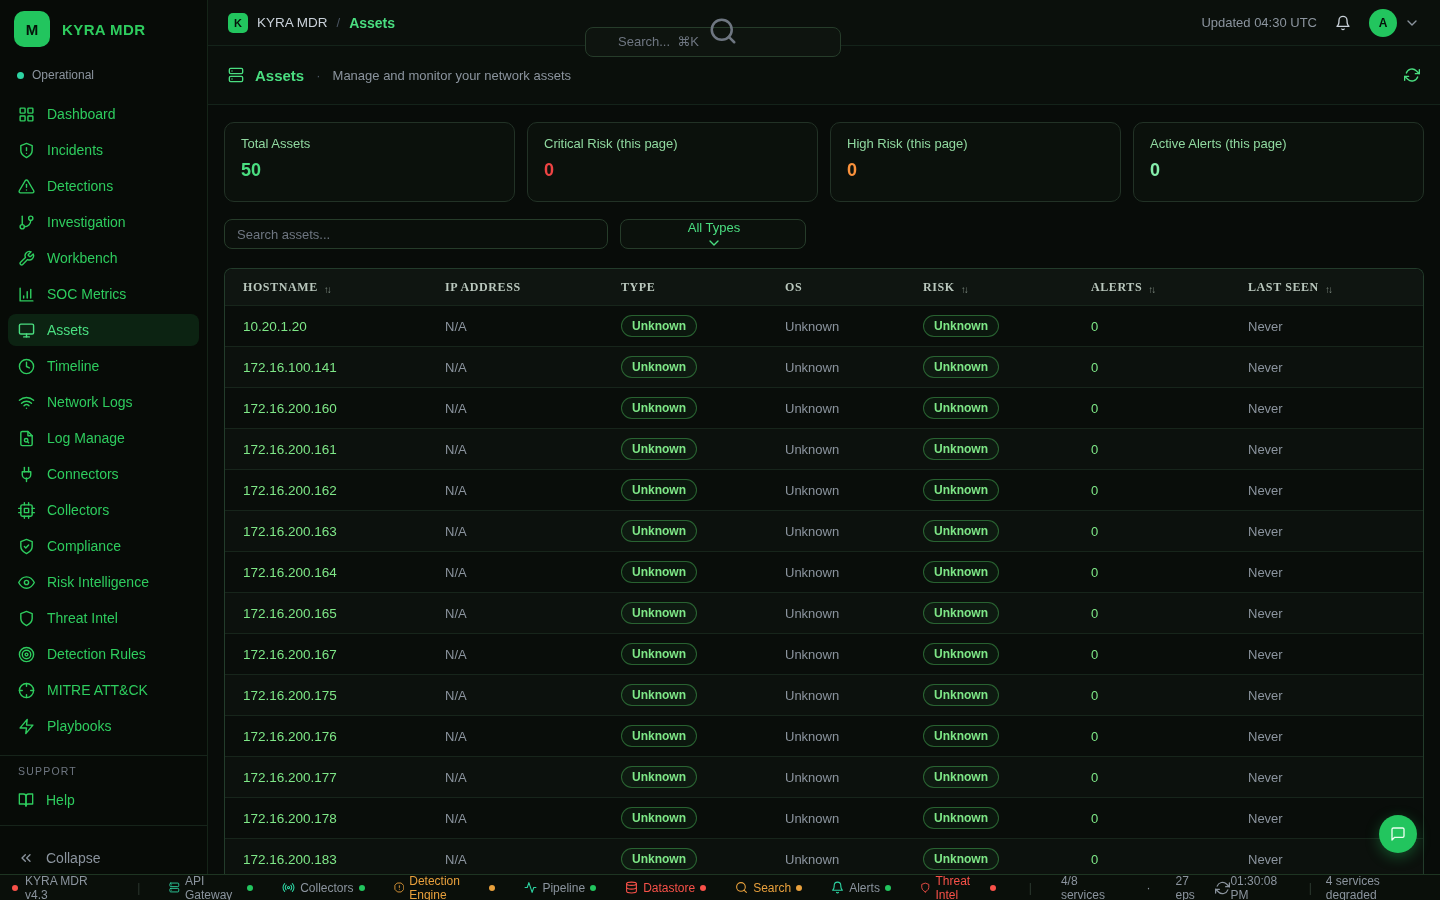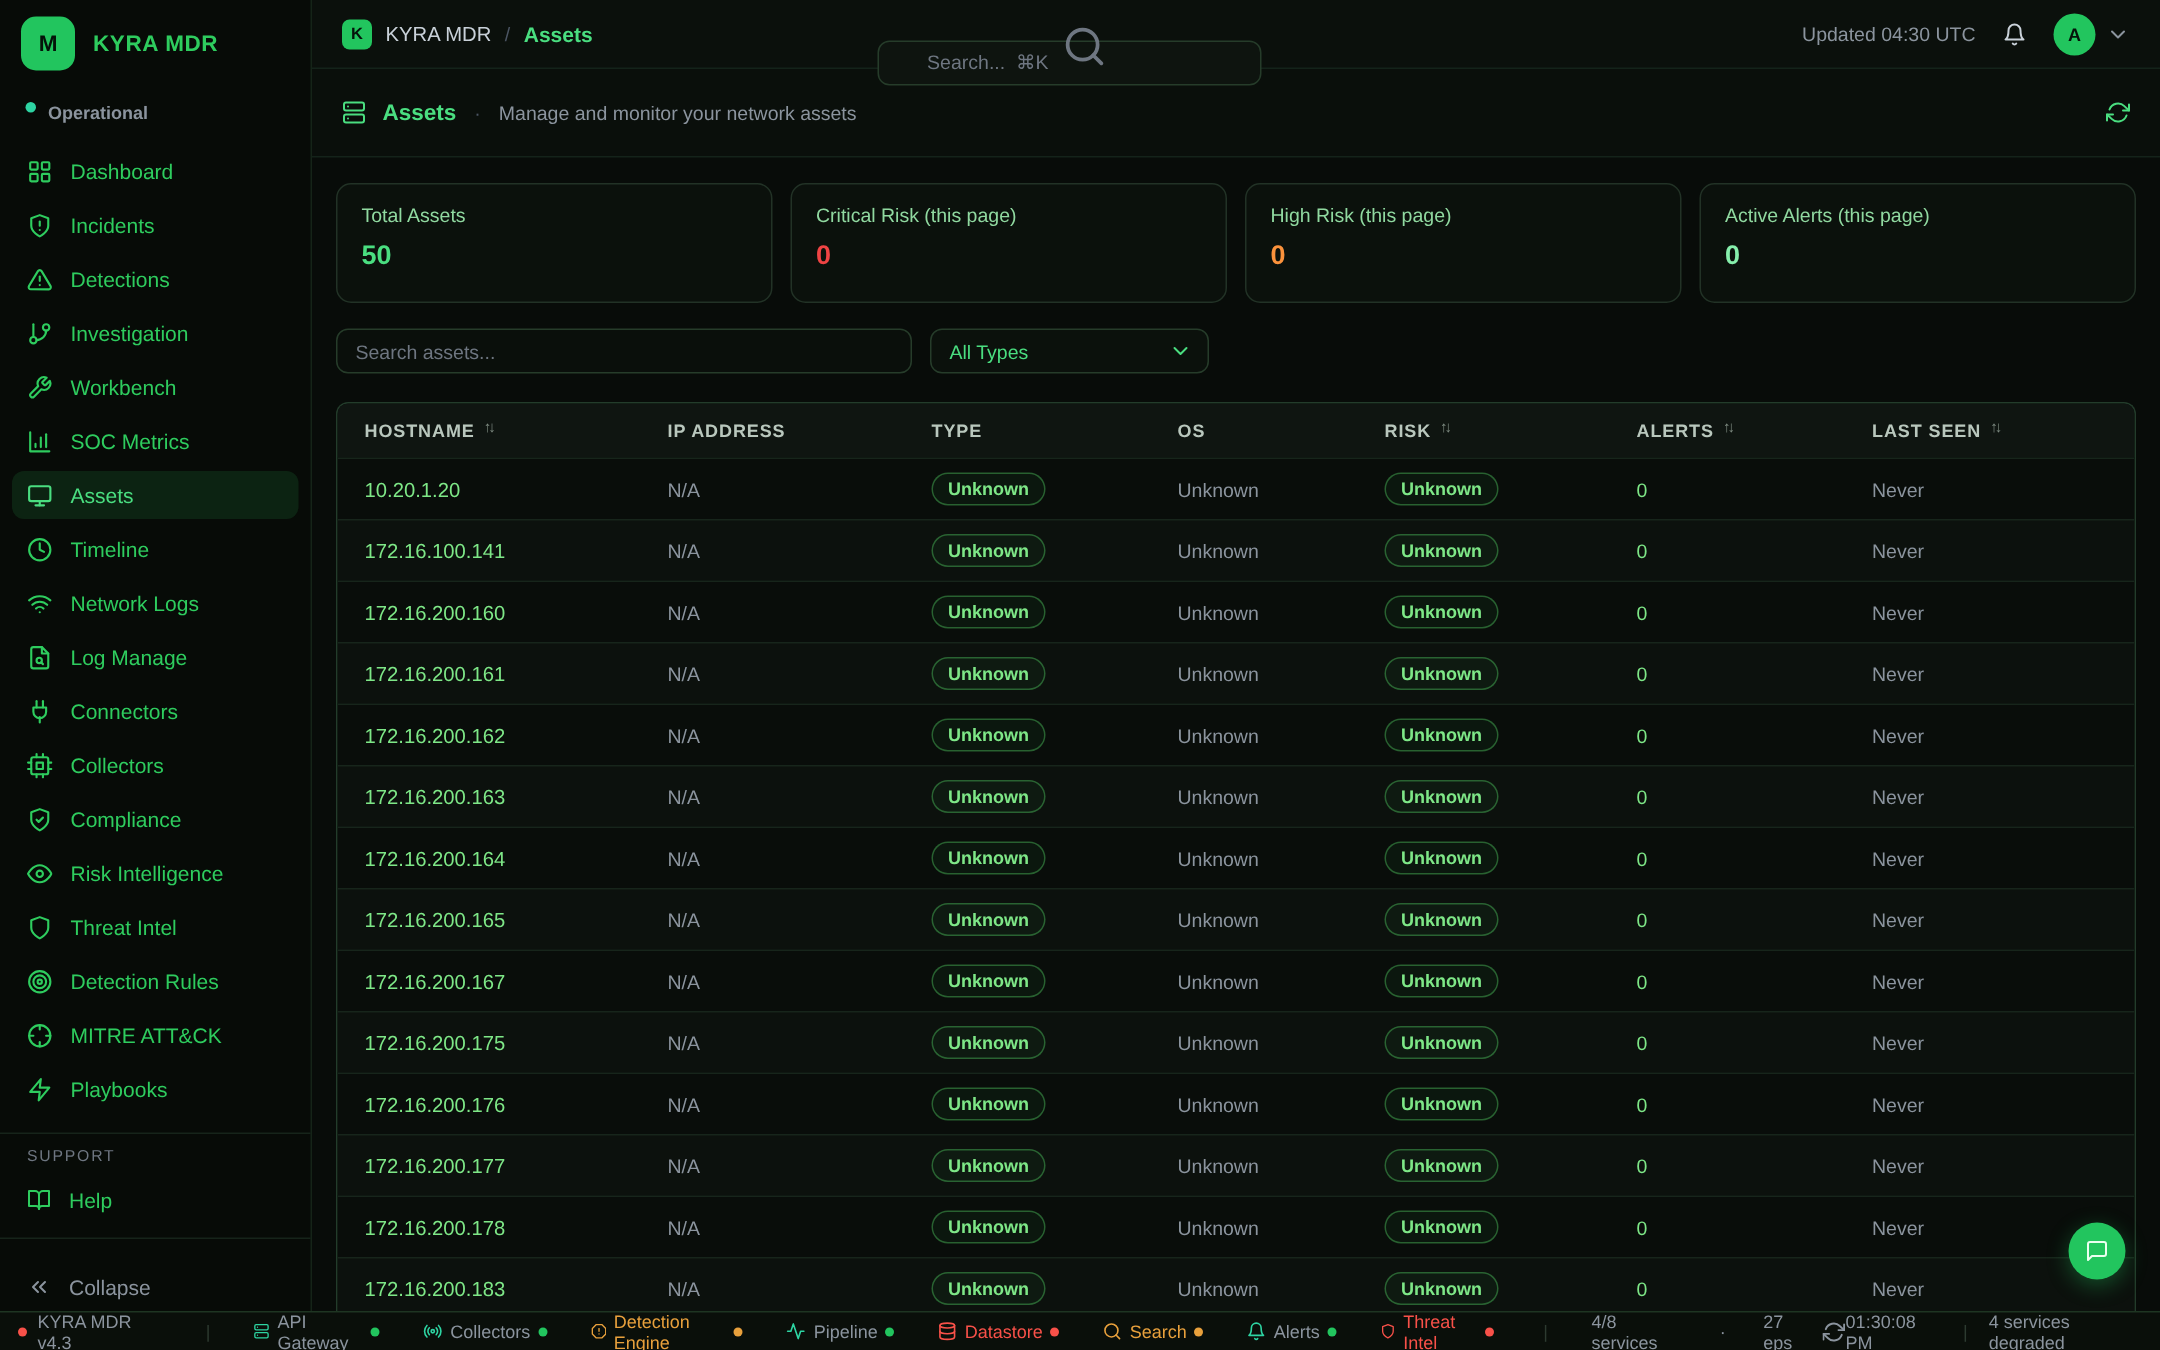--- a/index.html
+++ b/index.html
@@ -13,21 +13,21 @@
 
   .app { display:flex; height:874px; }
 
   
   .sidebar { width:208px; height:874px; background:#070b07; border-right:1px solid #152418;
              display:flex; flex-direction:column; flex-shrink:0; }
   .brand { display:flex; align-items:center; gap:12px; padding:10px 14px; height:58px; }
   .brand-logo { width:36px; height:36px; border-radius:10px; background:#22c55e; color:#05130a;
                 display:flex; align-items:center; justify-content:center; font-weight:bold; font-size:15px; }
   .brand-name { color:#2ecc5e; font-weight:bold; font-size:15px; letter-spacing:.4px; }
-  .op-row { display:flex; align-items:flex-start; gap:8px; padding:10px 17px 12px;font-weight:bold; }
+  .op-row { display:flex; align-items:center; gap:8px; padding:10px 17px 12px; }
   .op-dot { width:7px; height:7px; border-radius:50%; background:#2dd4a2; }
   .op-label { font-size:12px; color:#8b949e; }
   .nav { flex:1; overflow:hidden; padding:4px 8px 0; }
   .nav-item { display:flex; align-items:center; gap:12px; height:32px; margin-bottom:4px;
               padding:0 10px; border-radius:8px; color:#2ecc5e; font-size:14px; cursor:pointer; }
   .nav-item .ic { width:17px; height:17px; flex-shrink:0; }
   .nav-item.active { background:rgba(46,204,94,.13); color:#4ade80; }
   .side-section { border-top:1px solid #16241a; padding:9px 8px 5px; }
   .side-label { font-size:10.5px; letter-spacing:1.2px; color:#6e7681; padding:0 10px 7px; }
   .collapse-section { border-top:1px solid #16241a; padding:8px 8px; }
@@ -77,29 +77,29 @@
   .stat-label { font-size:13px; color:#90d9a0; margin-bottom:9px; }
   .stat-value { font-size:18px; font-weight:bold; }
 
   .filters { display:flex; gap:12px; margin-top:17px;align-items:center; }
   .asset-search { width:384px; height:30px; background:#0a0f0b; border:1px solid #263c2a;
                   border-radius:8px; color:#c9d1d9; font-size:13px; padding:0 12px; outline:none;
                   font-family:inherit; }
   .asset-search::placeholder { color:#6e7681; }
   .type-select { width:186px; height:30px; background:#0b110c; border:1px solid #263c2a; border-radius:8px;
                  color:#4ade80; font-size:13px; padding:0 10px 0 12px; display:flex; align-items:center;
-                 justify-content:space-between; cursor:pointer; }
+                 justify-content:space-between; cursor:pointer;flex-direction:column; }
   .type-select .ic { width:14px; height:14px; color:#4ade80; }
 
   .table-wrap { margin-top:19px; border:1px solid #233c2b; border-bottom:none;
                 border-radius:8px 8px 0 0; overflow:hidden; }
   .tr { display:grid; grid-template-columns:202px 176px 164px 138px 168px 157px 1fr; align-items:center; }
   .th-row { background:#0f1511; height:36px; }
   .th { padding-left:18px; font-size:12px; font-weight:bold; letter-spacing:.6px; color:#b9c7bd;
-        display:flex; align-items:flex-start; gap:6px; }
+        display:flex; align-items:flex-end; gap:6px;font-family:Liberation Serif, serif; }
   .sort-glyph { font-size:10px; color:#7d8a80; letter-spacing:-2px; }
   .td-row { height:41px; border-top:1px solid #17251b; background:#0c110d; cursor:pointer; }
   .td-row:nth-child(odd) { background:#090d0a; }
   .td { padding-left:18px; }
   .td.host { color:#7ee787; font-size:13.5px; }
   .td.dim { color:#8b949e; }
   .badge { display:inline-block; padding:3px 10px; border:1px solid rgba(86,211,100,.4);
            border-radius:999px; background:rgba(46,160,67,.07); color:#7ee787;
            font-size:12px; font-weight:bold; }
   .td.alerts { color:#7ee787; }

